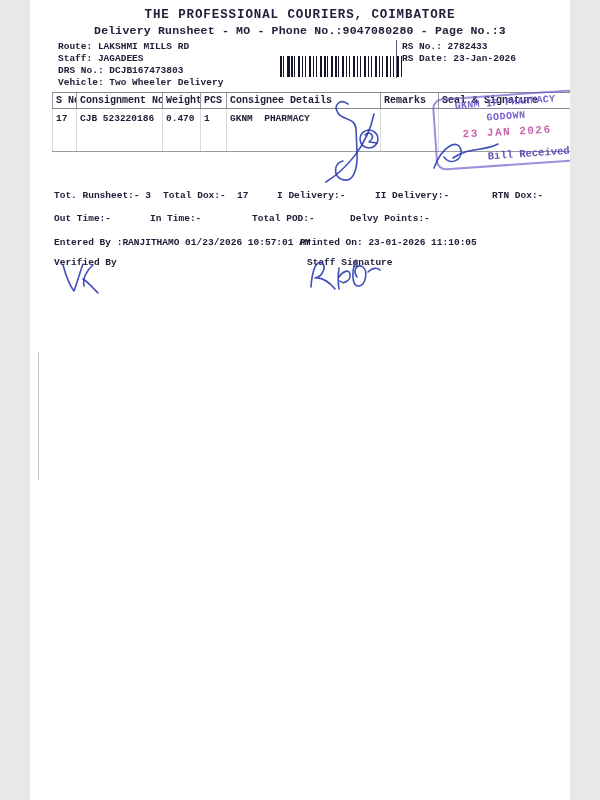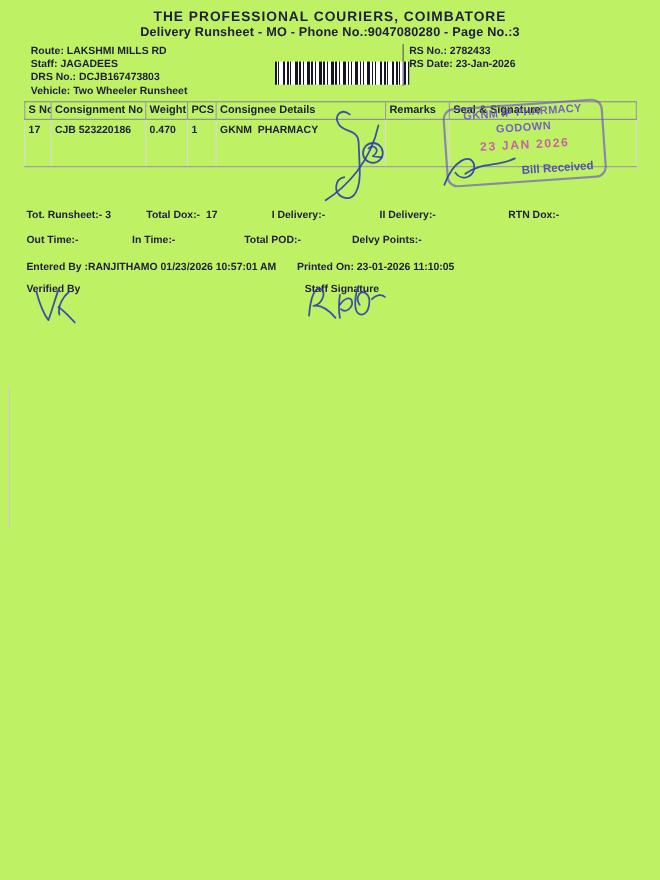--- a/index.html
+++ b/index.html
@@ -1,19 +1,19 @@
 <!DOCTYPE html>
 <html><head>
 <meta charset="utf-8">
 <style>
   html,body { margin:0; padding:0; background:#e8e8e8; }
   .page {
-    position:relative; width:600px; height:800px; margin:0 auto;
-    background:#bef264; overflow:hidden;
-    font-family:Liberation Sans, sans-serif;
+    position:relative; width:540px; height:800px; margin:0 auto;
+    background:#ffffff; overflow:hidden;
+    font-family:Liberation Mono, monospace;
     color:#20203a; font-weight:bold; font-size:9.5px;
   }
   .abs { position:absolute; white-space:pre; }
   .title { left:0; right:0; top:8px; text-align:center; font-size:12.5px; letter-spacing:0.9px; }
   .subtitle { left:0; right:0; top:24px; text-align:center; font-size:11.5px; letter-spacing:0.2px; }
 
   .vline { position:absolute; width:1px; background:#55556a; }
   .scanline { position:absolute; width:1px; background:#c9c9c9; }
 
   .barcode {
@@ -60,21 +60,21 @@
 <body>
 
 <div class="page">
 
   <div class="abs title">THE PROFESSIONAL COURIERS, COIMBATORE</div>
   <div class="abs subtitle">Delivery Runsheet - MO - Phone No.:9047080280 - Page No.:3</div>
 
   <div class="abs" style="left:28px; top:41px;">Route: LAKSHMI MILLS RD</div>
   <div class="abs" style="left:28px; top:53px;">Staff: JAGADEES</div>
   <div class="abs" style="left:28px; top:65px;">DRS No.: DCJB167473803</div>
-  <div class="abs" style="left:28px; top:77px;">Vehicle: Two Wheeler Runsheet</div>
+  <div class="abs" style="left:28px; top:77px;">Vehicle: Two Wheeler Delivery</div>
 
   <div class="barcode"></div>
 
   <div class="vline" style="left:366px; top:40px; height:38px;"></div>
   <div class="abs" style="left:372px; top:41px;">RS No.: 2782433</div>
   <div class="abs" style="left:372px; top:53px;">RS Date: 23-Jan-2026</div>
 
   <table class="runsheet">
     <colgroup>
       <col style="width:24px">

